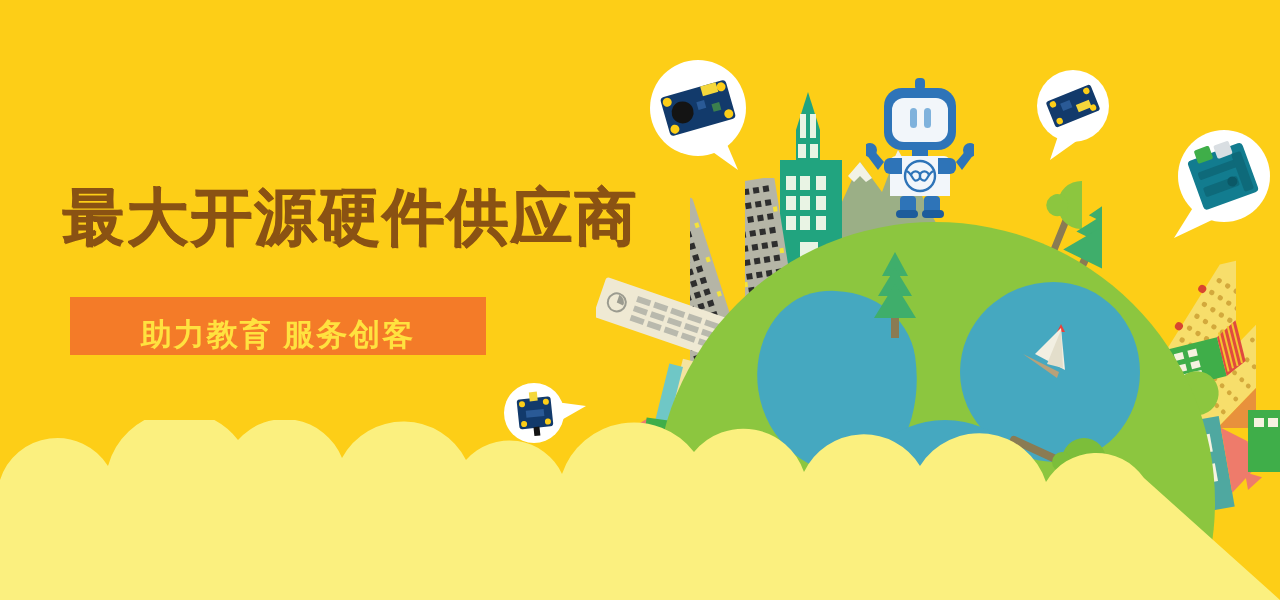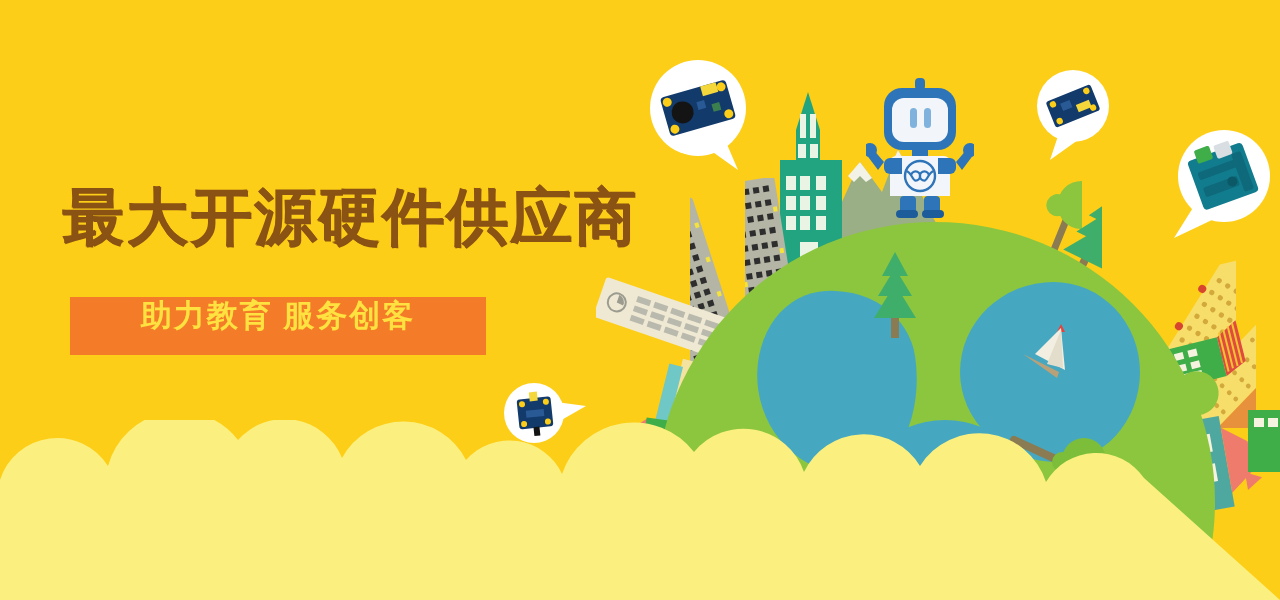--- a/index.html
+++ b/index.html
@@ -21,21 +21,21 @@
     letter-spacing:2px;
     color:#8A5213;
     white-space:nowrap;
     text-shadow:1px 1px 0 #8A5213;
   }
   #subbar{
     left:70px;top:297px;width:416px;height:58px;
     background:#F47B28;
   }
   #subtitle{
-    left:70px;top:295px;width:416px;height:42px;
+    left:70px;top:314px;width:416px;height:42px;
     display:flex;align-items:center;justify-content:center;
     font-size:31px;font-weight:bold;letter-spacing:2px;
     color:#FFE23F;white-space:nowrap;
   }
 
   
   #globe{
     left:655px;top:222px;width:560px;height:560px;
     border-radius:50%;
     background:#8CC63F;

